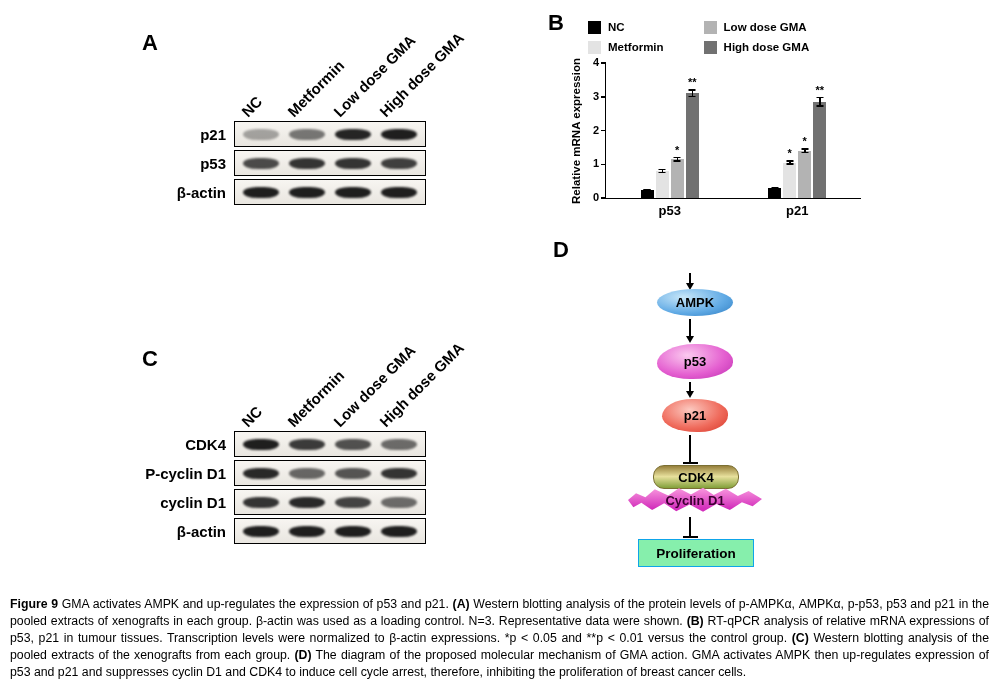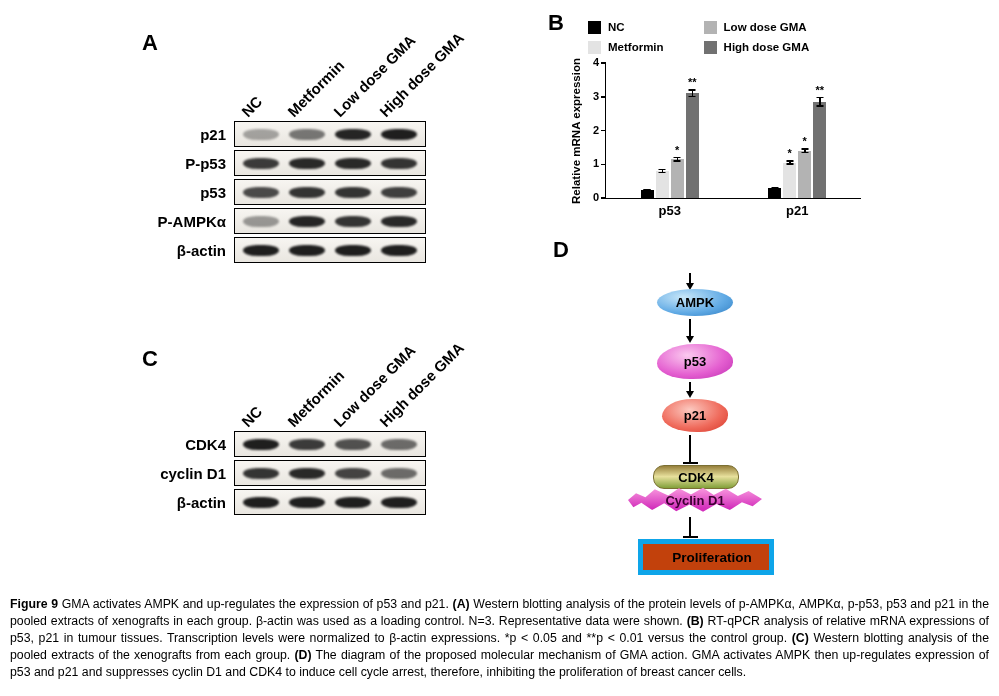--- a/index.html
+++ b/index.html
@@ -65,22 +65,22 @@
     background:radial-gradient(ellipse at 40% 32%,#fbc9ef,#e45fd0 58%,#bd2cb0);}
   .node-p21{left:117px;top:162px;width:66px;height:33px;
     border-radius:48% 52% 45% 55%/55% 47% 53% 50%;
     background:radial-gradient(ellipse at 42% 33%,#fcc9c0,#ef6a5b 58%,#d63527);}
   .node-cdk4{left:108px;top:228px;width:84px;height:22px;border-radius:11px;
     border:1px solid #7b7033;
     background:linear-gradient(#97803c,#e7e09c 48%,#82a03a);}
   .node-cyclin{left:83px;top:249px;width:134px;height:28px;color:#3a0030;
     background:linear-gradient(#f793dc 10%,#d32fbc 80%);
     clip-path:polygon(0 50%,6% 26%,13% 40%,20% 12%,30% 34%,38% 8%,47% 30%,56% 6%,64% 32%,73% 10%,82% 36%,90% 18%,100% 46%,93% 72%,85% 58%,76% 86%,66% 64%,56% 92%,46% 66%,36% 90%,27% 62%,18% 86%,10% 60%,4% 76%);}
-  .node-prolif{left:93px;top:302px;width:114px;height:26px;background:#c2410c;
-    border:5px solid #0ea5e9;font-size:13.5px;padding-left:12px;}
+  .node-prolif{left:93px;top:302px;width:114px;height:26px;background:#86efac;
+    border:1px solid #0ea5e9;font-size:13.5px;}
   .connector{position:absolute;left:144px;width:2px;background:#000;}
   .connector.arrow::after{content:"";position:absolute;bottom:-6px;left:-3px;
     border-left:4px solid transparent;border-right:4px solid transparent;border-top:7px solid #000;}
   .connector.tbar::after{content:"";position:absolute;bottom:-2px;left:-6.5px;
     width:15px;height:2.5px;background:#000;}
 
   
   .caption{position:absolute;left:10px;top:584px;width:979px;
     font-size:12.3px;line-height:1.38;text-align:justify;}
   .caption b{font-weight:700;}
@@ -100,44 +100,26 @@
       <div class="blot-row">
         <span class="blot-label">p21</span>
         <div class="blot-box">
           <div class="band" style="opacity: 0.35;"></div>
           <div class="band" style="opacity: 0.55;"></div>
           <div class="band" style="opacity: 0.92;"></div>
           <div class="band" style="opacity: 0.95;"></div>
         </div>
       </div>
       <div class="blot-row">
-        <span class="blot-label">P-p53</span>
-        <div class="blot-box">
-          <div class="band" style="opacity: 0.82;"></div>
-          <div class="band" style="opacity: 0.9;"></div>
-          <div class="band" style="opacity: 0.9;"></div>
-          <div class="band" style="opacity: 0.85;"></div>
-        </div>
-      </div>
-      <div class="blot-row">
         <span class="blot-label">p53</span>
         <div class="blot-box">
           <div class="band" style="opacity: 0.75;"></div>
           <div class="band" style="opacity: 0.85;"></div>
           <div class="band" style="opacity: 0.85;"></div>
           <div class="band" style="opacity: 0.8;"></div>
-        </div>
-      </div>
-      <div class="blot-row">
-        <span class="blot-label">P-AMPKα</span>
-        <div class="blot-box">
-          <div class="band" style="opacity: 0.4;"></div>
-          <div class="band" style="opacity: 0.92;"></div>
-          <div class="band" style="opacity: 0.85;"></div>
-          <div class="band" style="opacity: 0.9;"></div>
         </div>
       </div>
       <div class="blot-row">
         <span class="blot-label">β-actin</span>
         <div class="blot-box">
           <div class="band" style="opacity: 0.95;"></div>
           <div class="band" style="opacity: 0.95;"></div>
           <div class="band" style="opacity: 0.95;"></div>
           <div class="band" style="opacity: 0.95;"></div>
         </div>
@@ -235,20 +217,29 @@
       <div class="blot-row">
         <span class="blot-label">CDK4</span>
         <div class="blot-box">
           <div class="band" style="opacity: 0.95;"></div>
           <div class="band" style="opacity: 0.82;"></div>
           <div class="band" style="opacity: 0.72;"></div>
           <div class="band" style="opacity: 0.6;"></div>
         </div>
       </div>
       <div class="blot-row">
+        <span class="blot-label">P-cyclin D1</span>
+        <div class="blot-box">
+          <div class="band" style="opacity: 0.9;"></div>
+          <div class="band" style="opacity: 0.62;"></div>
+          <div class="band" style="opacity: 0.7;"></div>
+          <div class="band" style="opacity: 0.85;"></div>
+        </div>
+      </div>
+      <div class="blot-row">
         <span class="blot-label">cyclin D1</span>
         <div class="blot-box">
           <div class="band" style="opacity: 0.85;"></div>
           <div class="band" style="opacity: 0.9;"></div>
           <div class="band" style="opacity: 0.78;"></div>
           <div class="band" style="opacity: 0.6;"></div>
         </div>
       </div>
       <div class="blot-row">
         <span class="blot-label">β-actin</span>

